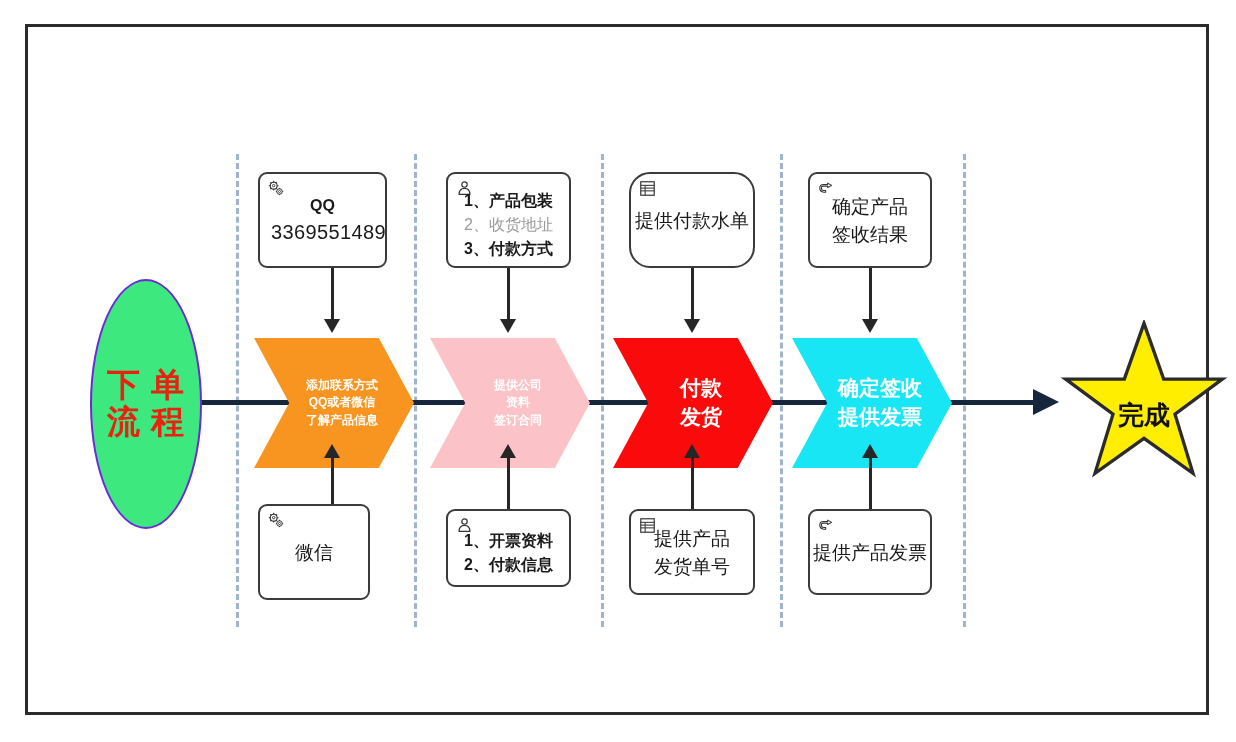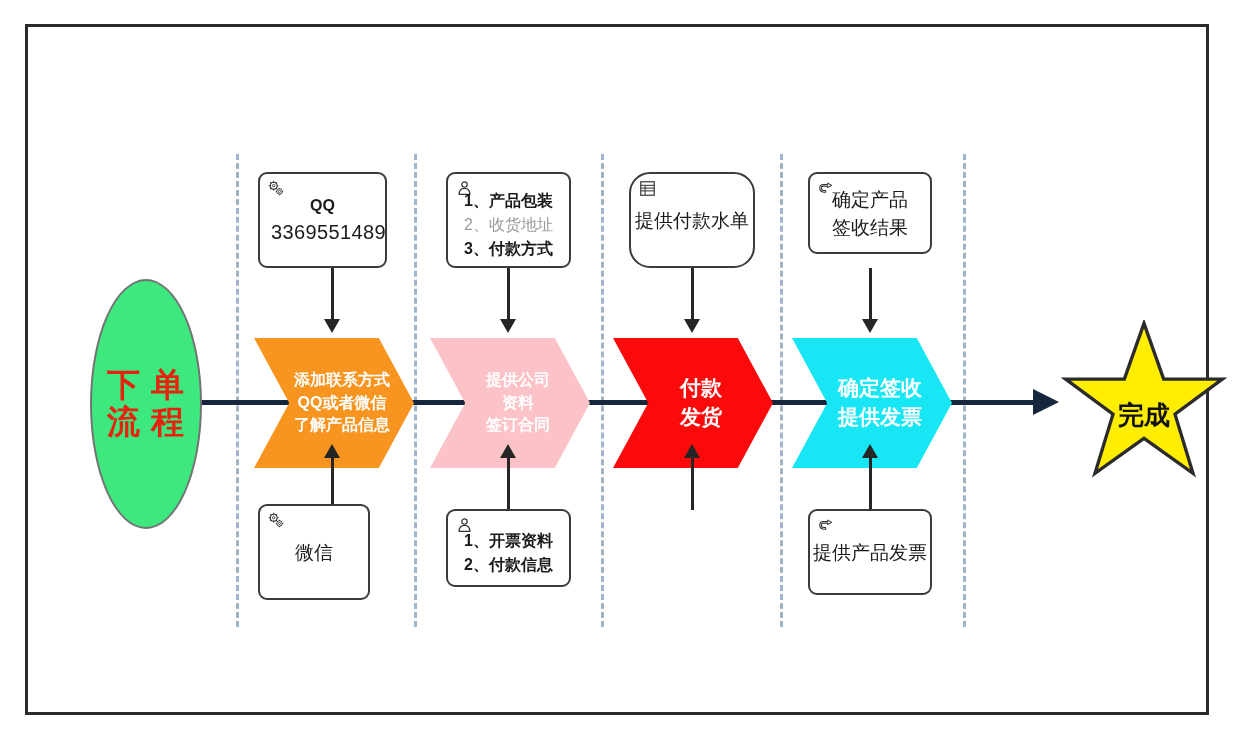--- a/index.html
+++ b/index.html
@@ -57,21 +57,21 @@
   }
   
   #start-ellipse {
     position: absolute;
     left: 62px;
     top: 252px;
     width: 112px;
     height: 250px;
     border-radius: 50%;
     background: #3de87f;
-    border: 2px solid #737373;
+    border: 2px solid #6d28d9;
     display: flex;
     align-items: center;
     justify-content: flex-end;
     box-sizing: border-box;
   }
   #start-ellipse .label {
     color: #e8220f;
     font-weight: bold;
     font-size: 33px;
     line-height: 1.12;
@@ -86,21 +86,21 @@
     height: 130px;
     clip-path: polygon(0% 0%, 78% 0%, 100% 50%, 78% 100%, 0% 100%, 22% 50%);
     display: flex;
     align-items: center;
     justify-content: center;
     text-align: center;
   }
   .chevron .label {
     color: #ffffff;
     font-weight: bold;
-    font-size: 16px;
+    font-size: 12px;
     line-height: 1.42;
     padding-left: 16px;
     white-space: pre-line;
   }
   .chevron.big .label {
     font-size: 21px;
     line-height: 1.38;
   }
   
   .detail-box {
@@ -343,22 +343,37 @@
     <div class="connector" style="left:663px; top:241px; height:58px;"></div>
     <div class="arrowhead-down" style="left:656px; top:292px;"></div>
 
     <div class="chevron big" style="left:585px; background:#fa0a0a;">
       <div class="label">付款
 发货</div>
     </div>
 
     <div class="arrowhead-up" style="left:656px; top:417px;"></div>
     <div class="connector" style="left:663px; top:430px; height:53px;"></div>
-
-    <div class="detail-box" style="left:780px; top:145px; width:124px; height:82px;">
+    <div class="detail-box" style="left:601px; top:482px; width:126px; height:86px;">
+      <span class="icon">
+        <svg viewBox="0 0 24 24" width="19" height="19">
+          <rect x="3.5" y="3.5" width="17" height="17" fill="none" stroke="#333" stroke-width="1.5"></rect>
+          <line x1="3.5" y1="8" x2="20.5" y2="8" stroke="#333" stroke-width="1.3"></line>
+          <line x1="3.5" y1="11.5" x2="20.5" y2="11.5" stroke="#333" stroke-width="1.3"></line>
+          <line x1="3.5" y1="15" x2="20.5" y2="15" stroke="#333" stroke-width="1.3"></line>
+          <line x1="9" y1="8" x2="9" y2="20.5" stroke="#333" stroke-width="1.3"></line>
+        </svg>
+      </span>
+      <div class="content">
+        <div class="line big">提供产品</div>
+        <div class="line big">发货单号</div>
+      </div>
+    </div>
+
+    <div class="detail-box" style="left:780px; top:145px; width:124px; height:96px;">
       <span class="icon">
         <svg viewBox="0 0 24 24" width="19" height="19">
           <path d="M3.5 11.5 C3.5 8.8 5.6 7 8.3 7 L13.5 7 L13.5 5.2 L18.5 8 L13.5 10.8 L13.5 9 L8.3 9 C6.7 9 5.5 10 5.5 11.5 C5.5 13.3 6.8 14.6 8.6 14.6 L11 14.6 L11 16.6 L8.6 16.6 C5.7 16.6 3.5 14.4 3.5 11.5 Z" fill="none" stroke="#333" stroke-width="1.3" stroke-linejoin="round"></path>
         </svg>
       </span>
       <div class="content">
         <div class="line big">确定产品</div>
         <div class="line big">签收结果</div>
       </div>
     </div>

